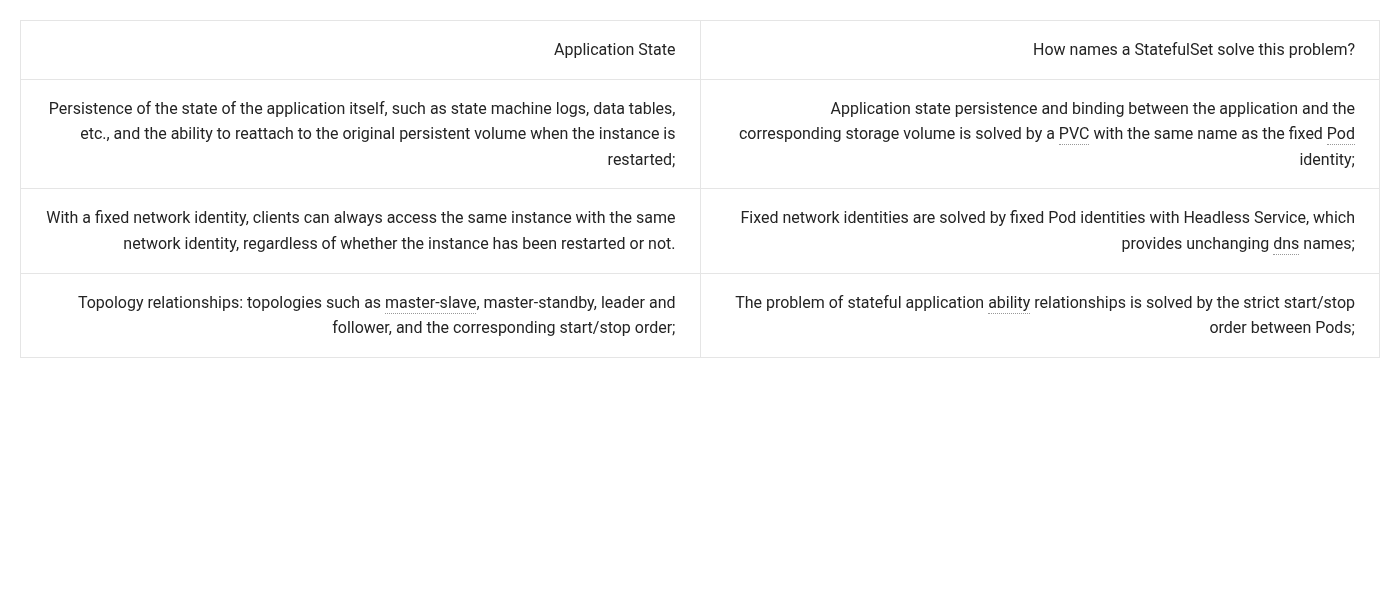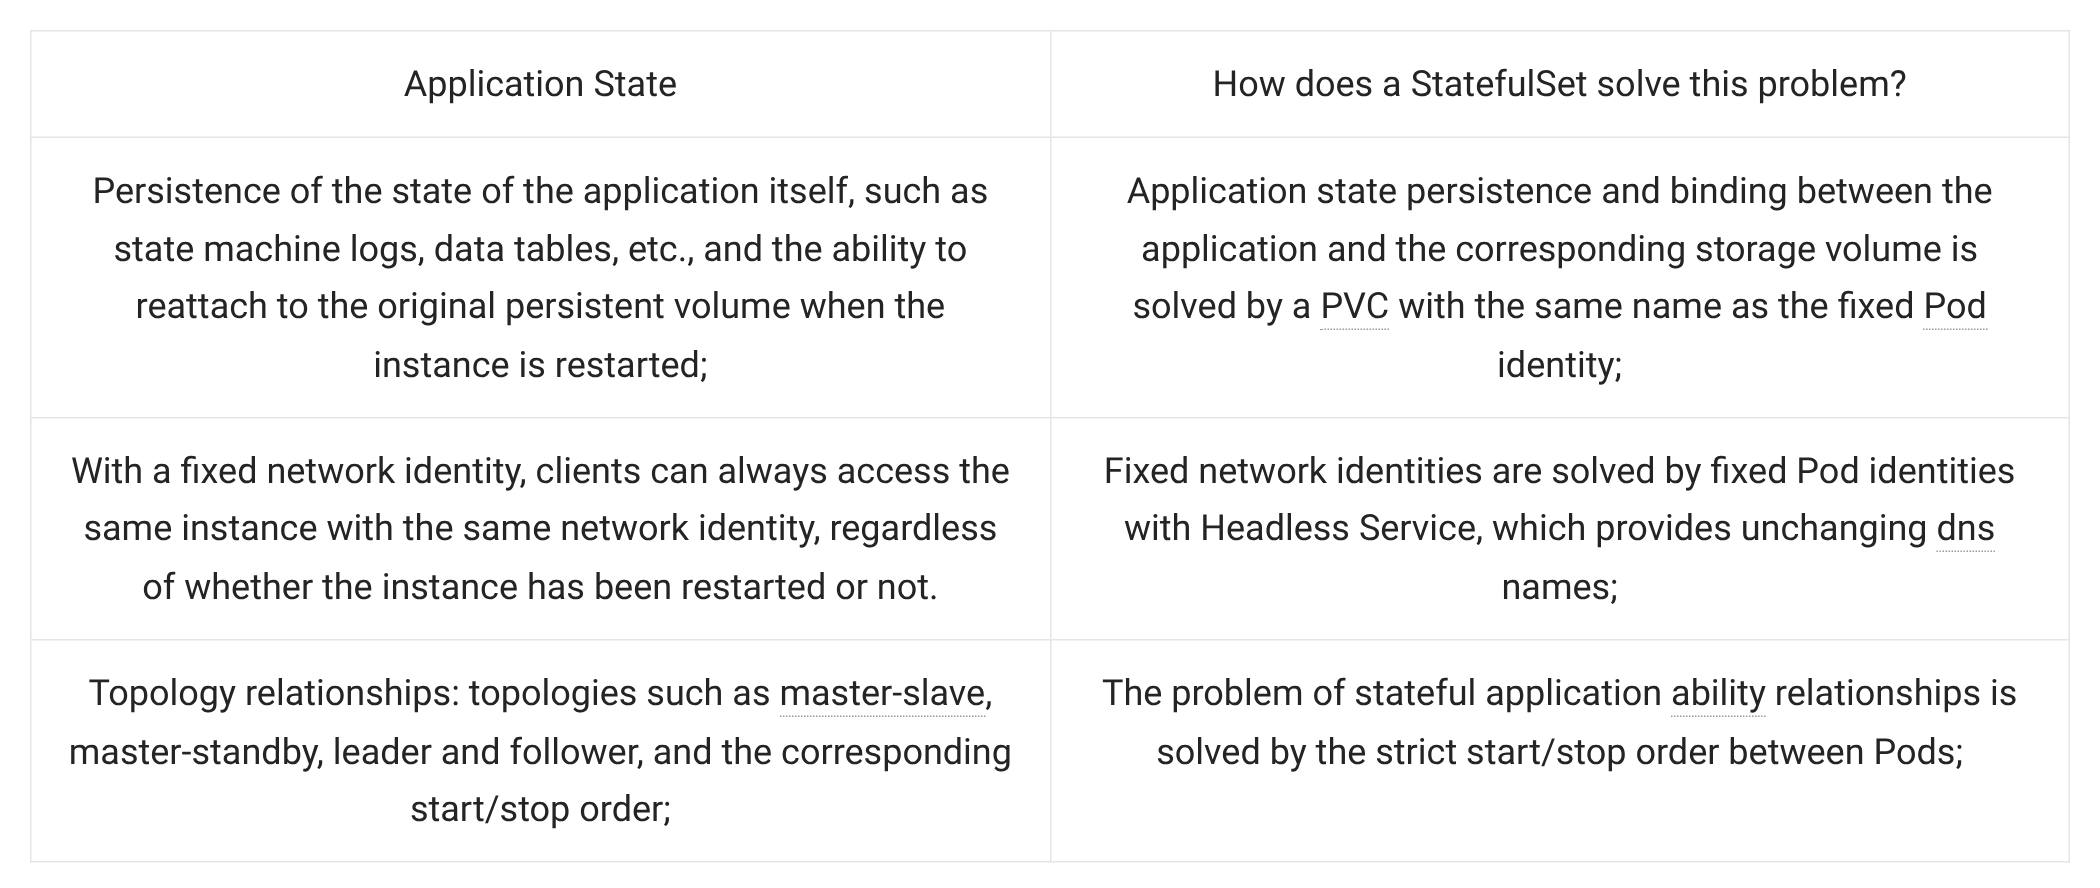--- a/index.html
+++ b/index.html
@@ -17,44 +17,44 @@
       width: 100%;
     }
     table {
       width: 100%;
       border-collapse: collapse;
       table-layout: fixed;
     }
     th, td {
       border: 1px solid #e5e5e5;
       padding: 16px 24px;
-      text-align: center;
+      text-align: right;
       vertical-align: top;
-      font-size: 24px;
+      font-size: 16px;
       line-height: 1.6;
       font-weight: 400;
     }
     th {
       font-weight: 400;
     }
     .dotted {
       border-bottom: 1px dotted #999;
       padding-bottom: 1px;
       margin-top: 32px;
     }
   </style>
 </head>
 <body>
 
 <div class="table-wrapper">
   <table>
     <thead>
       <tr>
         <th>Application State</th>
-        <th>How does a StatefulSet solve this problem?</th>
+        <th>How names a StatefulSet solve this problem?</th>
       </tr>
     </thead>
     <tbody>
     <tr>
           <td>Persistence of the state of the application itself, such as state machine logs, data tables, etc., and the ability to reattach to the original persistent volume when the instance is restarted;</td>
           <td>Application state persistence and binding between the application and the corresponding storage volume is solved by a <span class="dotted">PVC</span> with the same name as the fixed <span class="dotted">Pod</span> identity;</td>
         </tr>
         <tr>
           <td>With a fixed network identity, clients can always access the same instance with the same network identity, regardless of whether the instance has been restarted or not.</td>
           <td>Fixed network identities are solved by fixed Pod identities with Headless Service, which provides unchanging <span class="dotted">dns</span> names;</td>

